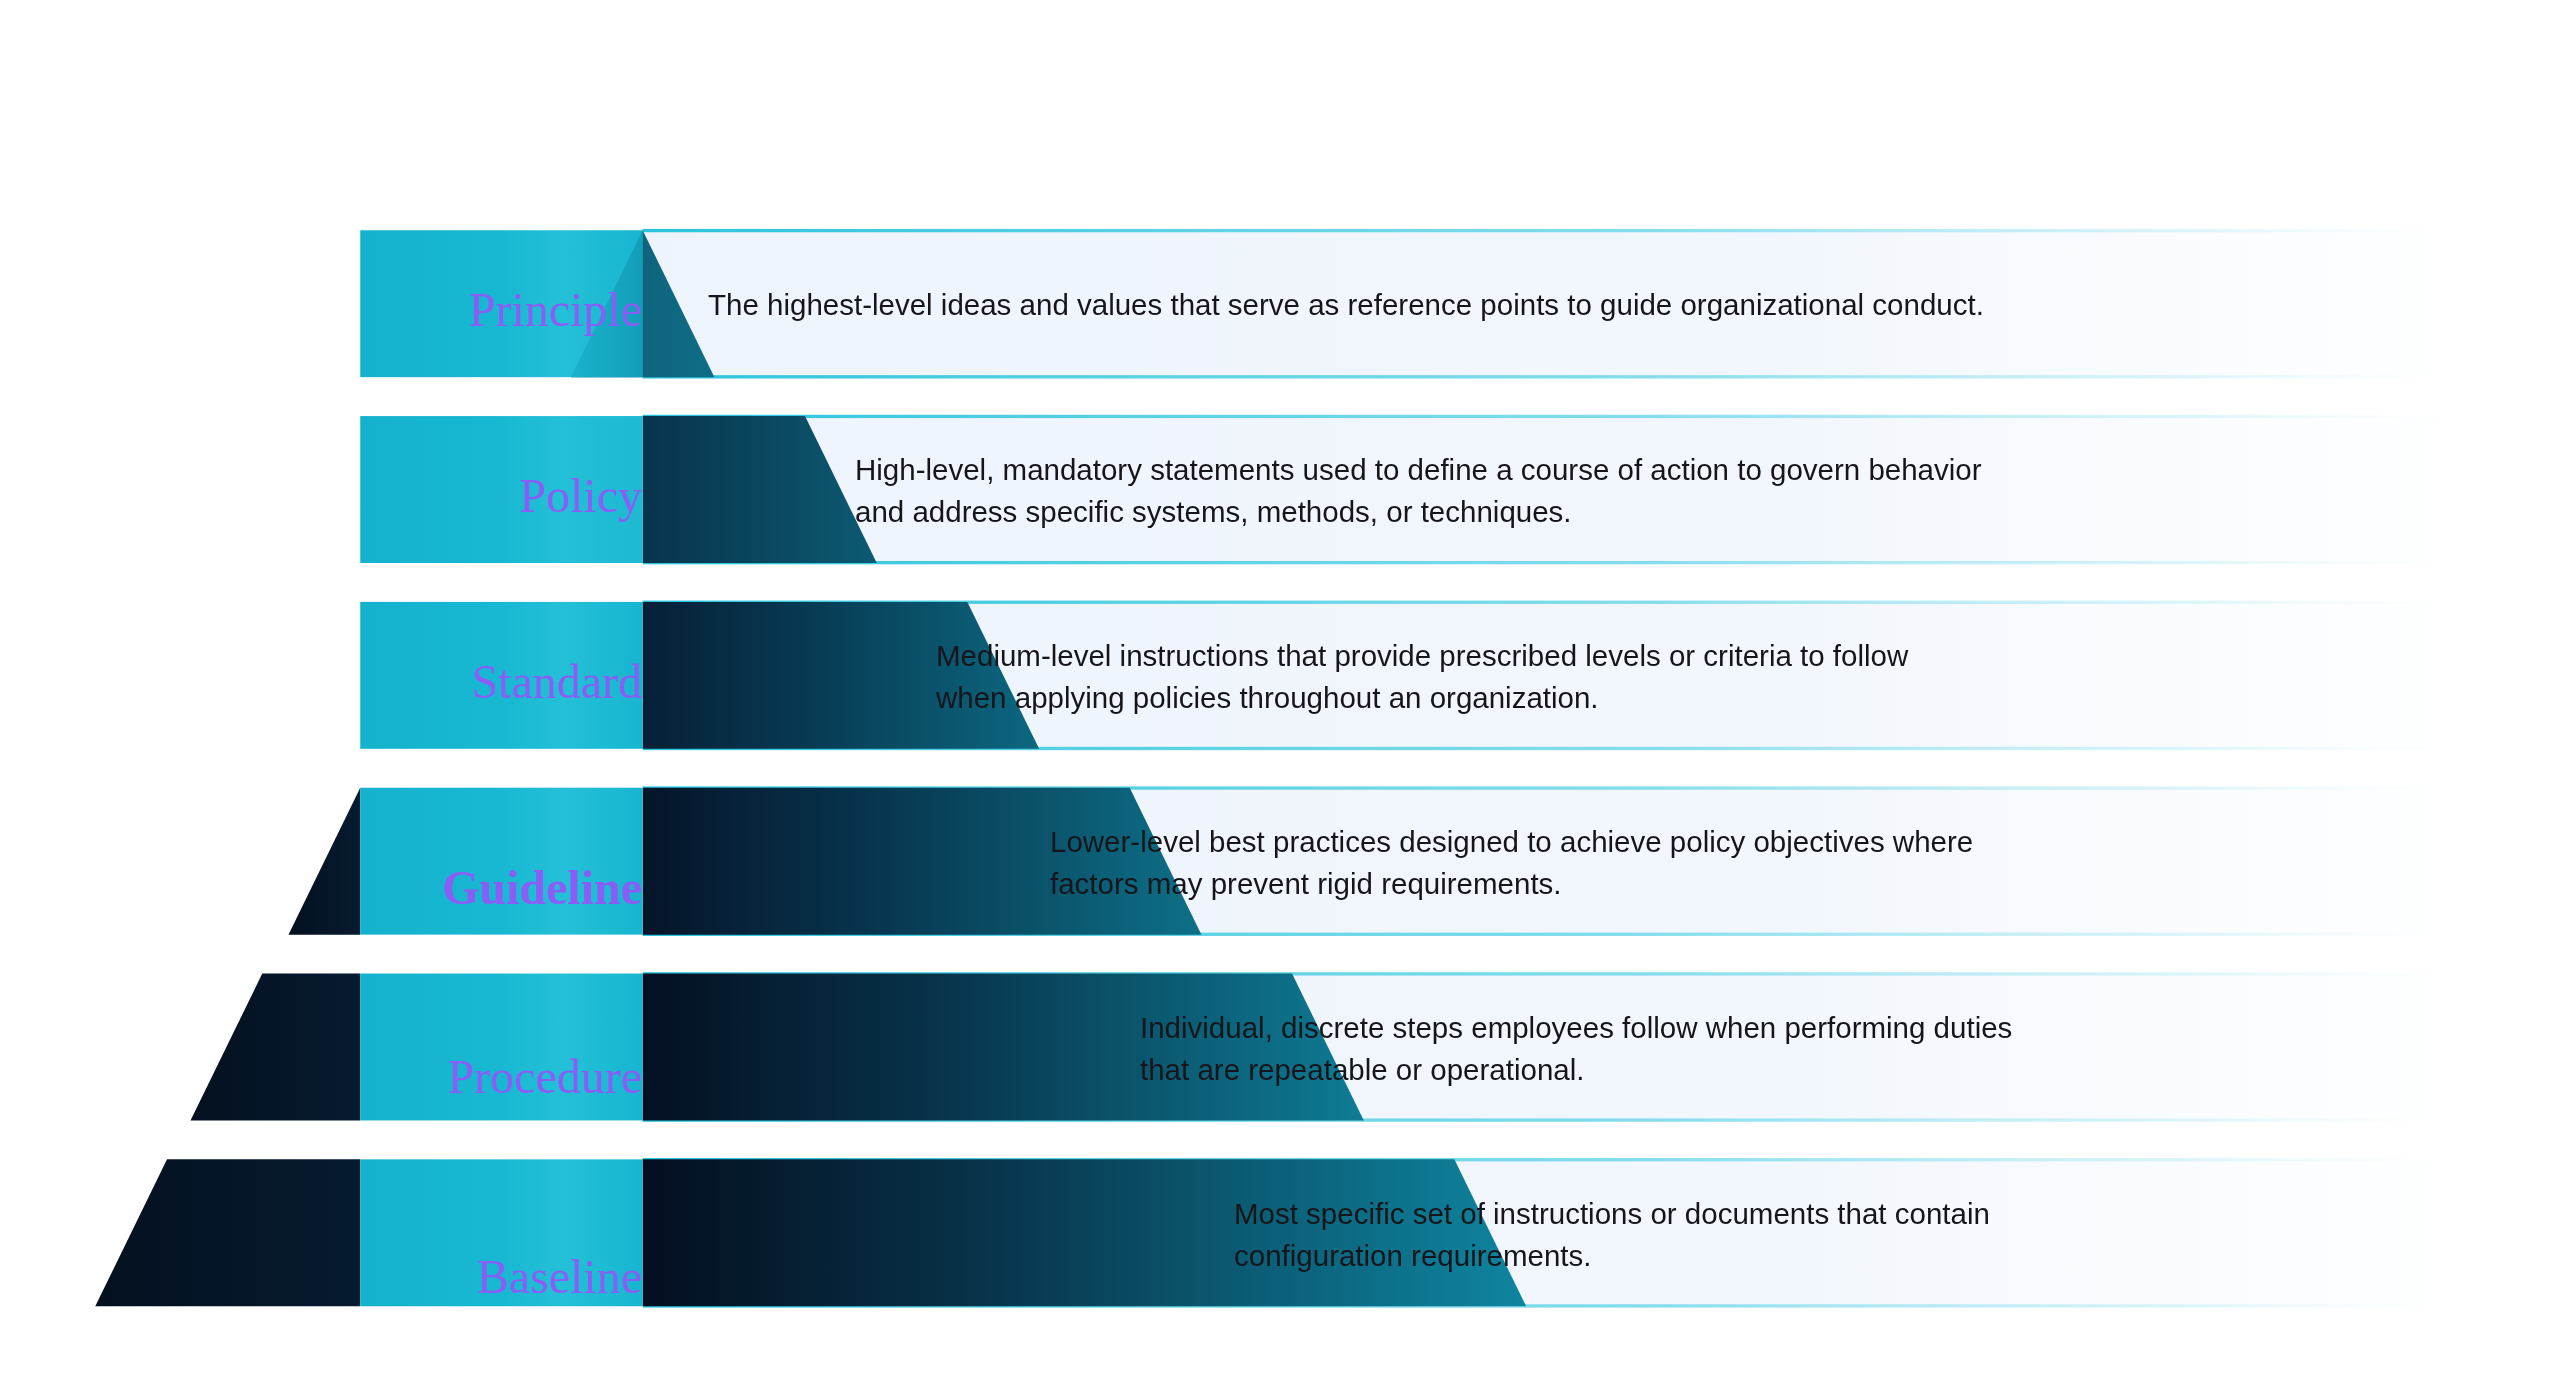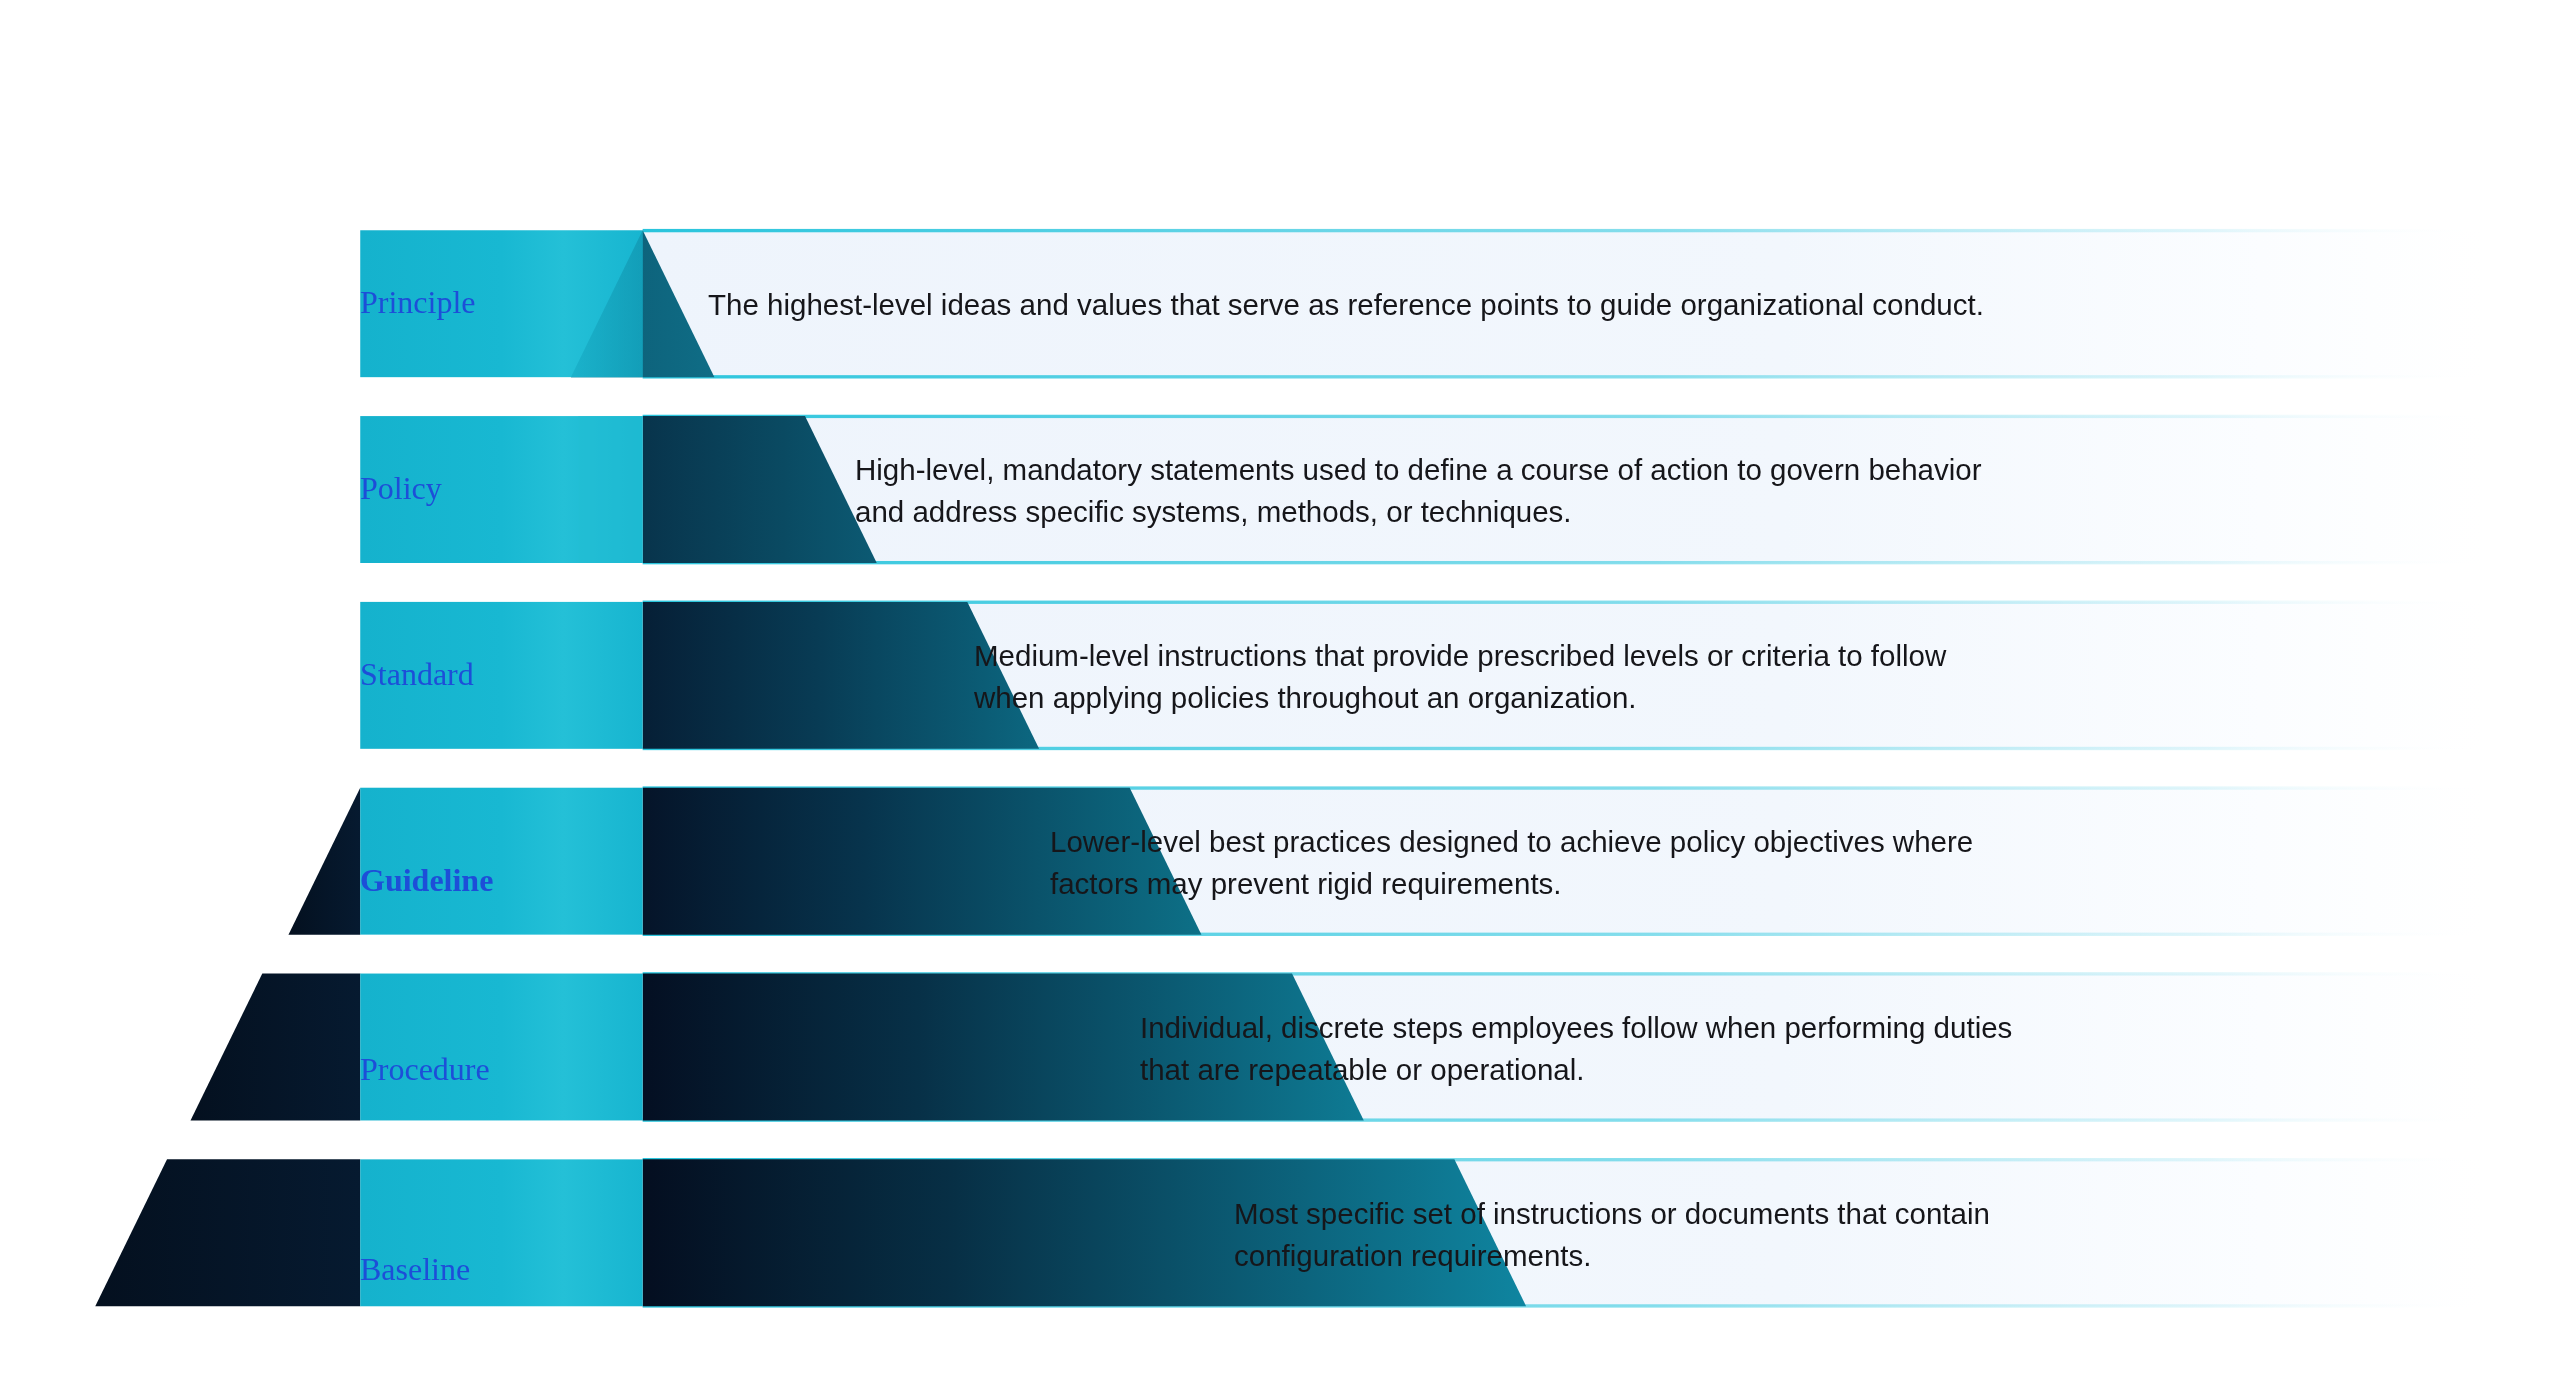--- a/index.html
+++ b/index.html
@@ -43,25 +43,25 @@
   
   .row-overlay {
     position: absolute;
     left: 0;
     width: 2576px;
   }
   .row-label {
     position: absolute;
     left: 360px;
     width: 282px;
-    text-align: left;
+    text-align: right;
     font-family: "Liberation Serif", serif;
-    font-size: 32px;
+    font-size: 48px;
     line-height: 1;
-    color: #1d4ed8;
+    color: #8b5cf6;
     white-space: nowrap;
   }
   .row-desc {
     position: absolute;
     font-family: "Liberation Sans", sans-serif;
     font-size: 29.5px;
     line-height: 1.42;
     color: #16161a;
     white-space: pre-line;
   }
@@ -202,21 +202,21 @@
     </div>
 
     <div class="row-overlay">
       <div class="row-label" style="top:472px;">Policy</div>
       <div class="row-desc" style="left:855px; top:449px; width:1509px;">High-level, mandatory statements used to define a course of action to govern behavior
 and address specific systems, methods, or techniques.</div>
     </div>
 
     <div class="row-overlay">
       <div class="row-label" style="top:658px;">Standard</div>
-      <div class="row-desc" style="left:936px; top:635px; width:1429px;margin-left:38px;">Medium-level instructions that provide prescribed levels or criteria to follow
+      <div class="row-desc" style="left:936px; top:635px; width:1429px;">Medium-level instructions that provide prescribed levels or criteria to follow
 when applying policies throughout an organization.</div>
     </div>
 
     <div class="row-overlay">
       <div class="row-label" style="top:864px;font-weight:bold;">Guideline</div>
       <div class="row-desc" style="left:1050px; top:821px; width:1315px;">Lower-level best practices designed to achieve policy objectives where
 factors may prevent rigid requirements.</div>
     </div>
 
     <div class="row-overlay">

